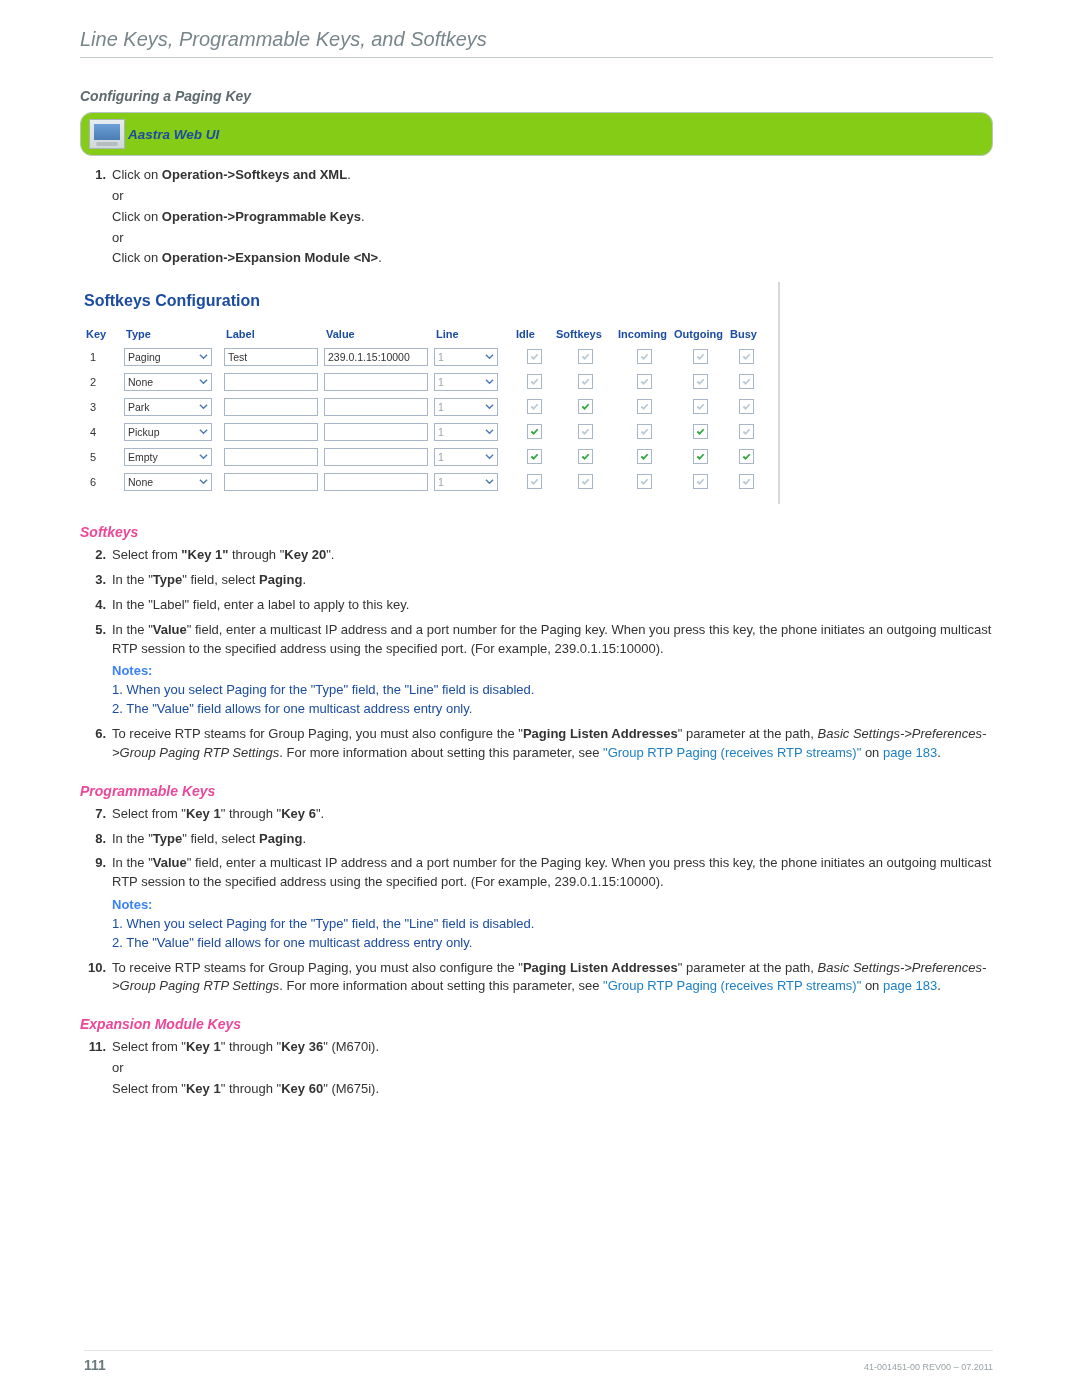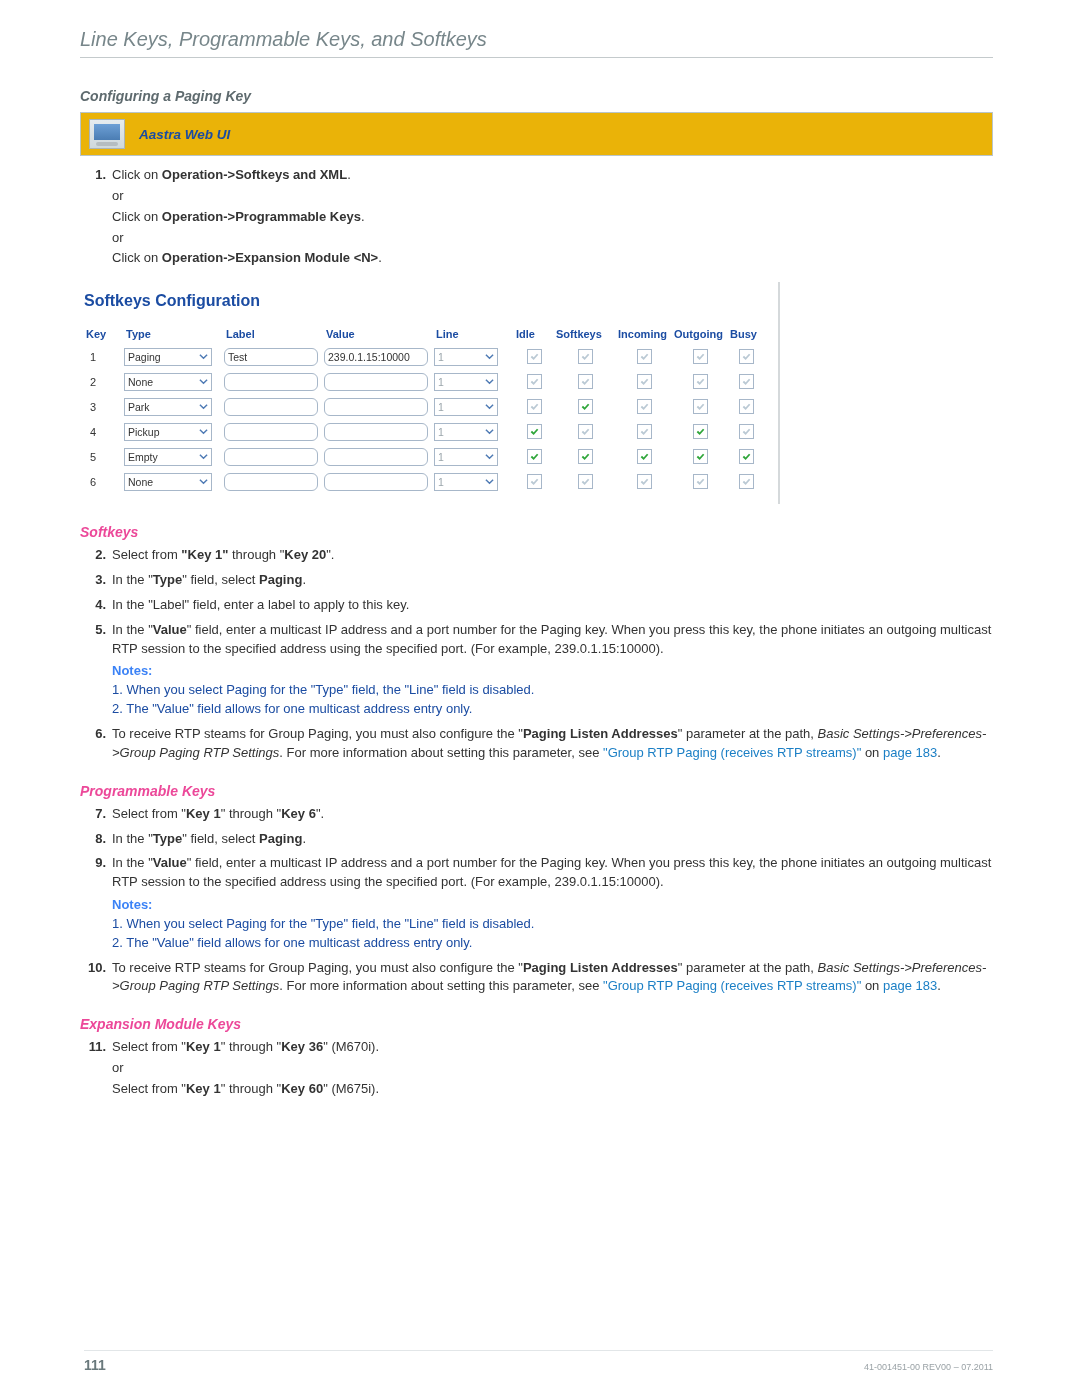--- a/index.html
+++ b/index.html
@@ -33,27 +33,27 @@
   }
   .subsection-title {
     font-style: italic;
     font-weight: 600;
     color: #ec4899;
     font-size: 14px;
     margin: 20px 0 6px 0;
   }
   .ui-box {
     border: 1px solid #b9c5c9;
-    border-radius: 0;
+    border-radius: 12px;
     padding: 6px 8px;
     display: flex;
     align-items: center;
-    gap: 14px;
+    gap: 3px;
     margin-bottom: 10px;
-    background: #eab308;
+    background: #84cc16;
   }
   .ui-box .icon {
     width: 34px;
     height: 28px;
     background: linear-gradient(180deg,#e6ecef,#cfd8db);
     border: 1px solid #aab4b8;
     position: relative;
   }
   .ui-box .icon::before {
     content: "";
@@ -162,21 +162,21 @@
   .line-sel { width: 64px; color: #9aa5ab; justify-content: space-between; }
   .sel .arrow, .line-sel .arrow {
     width: 14px;
     height: 14px;
     display: flex;
     align-items: center;
     justify-content: center;
     margin-right: -2px;
   }
   .sel .arrow svg, .line-sel .arrow svg { display: block; }
-  .txt { width: 94px; border-radius: 6px; }
+  .txt { width: 94px; }
   .txt.val { width: 104px; }
   .cb-wrap { display: flex; justify-content: center; }
   .cb {
     width: 13px; height: 13px;
     border: 1px solid #a7b7c9;
     background: #fff;
     display: inline-flex;
     align-items: center;
     justify-content: center;
   }

